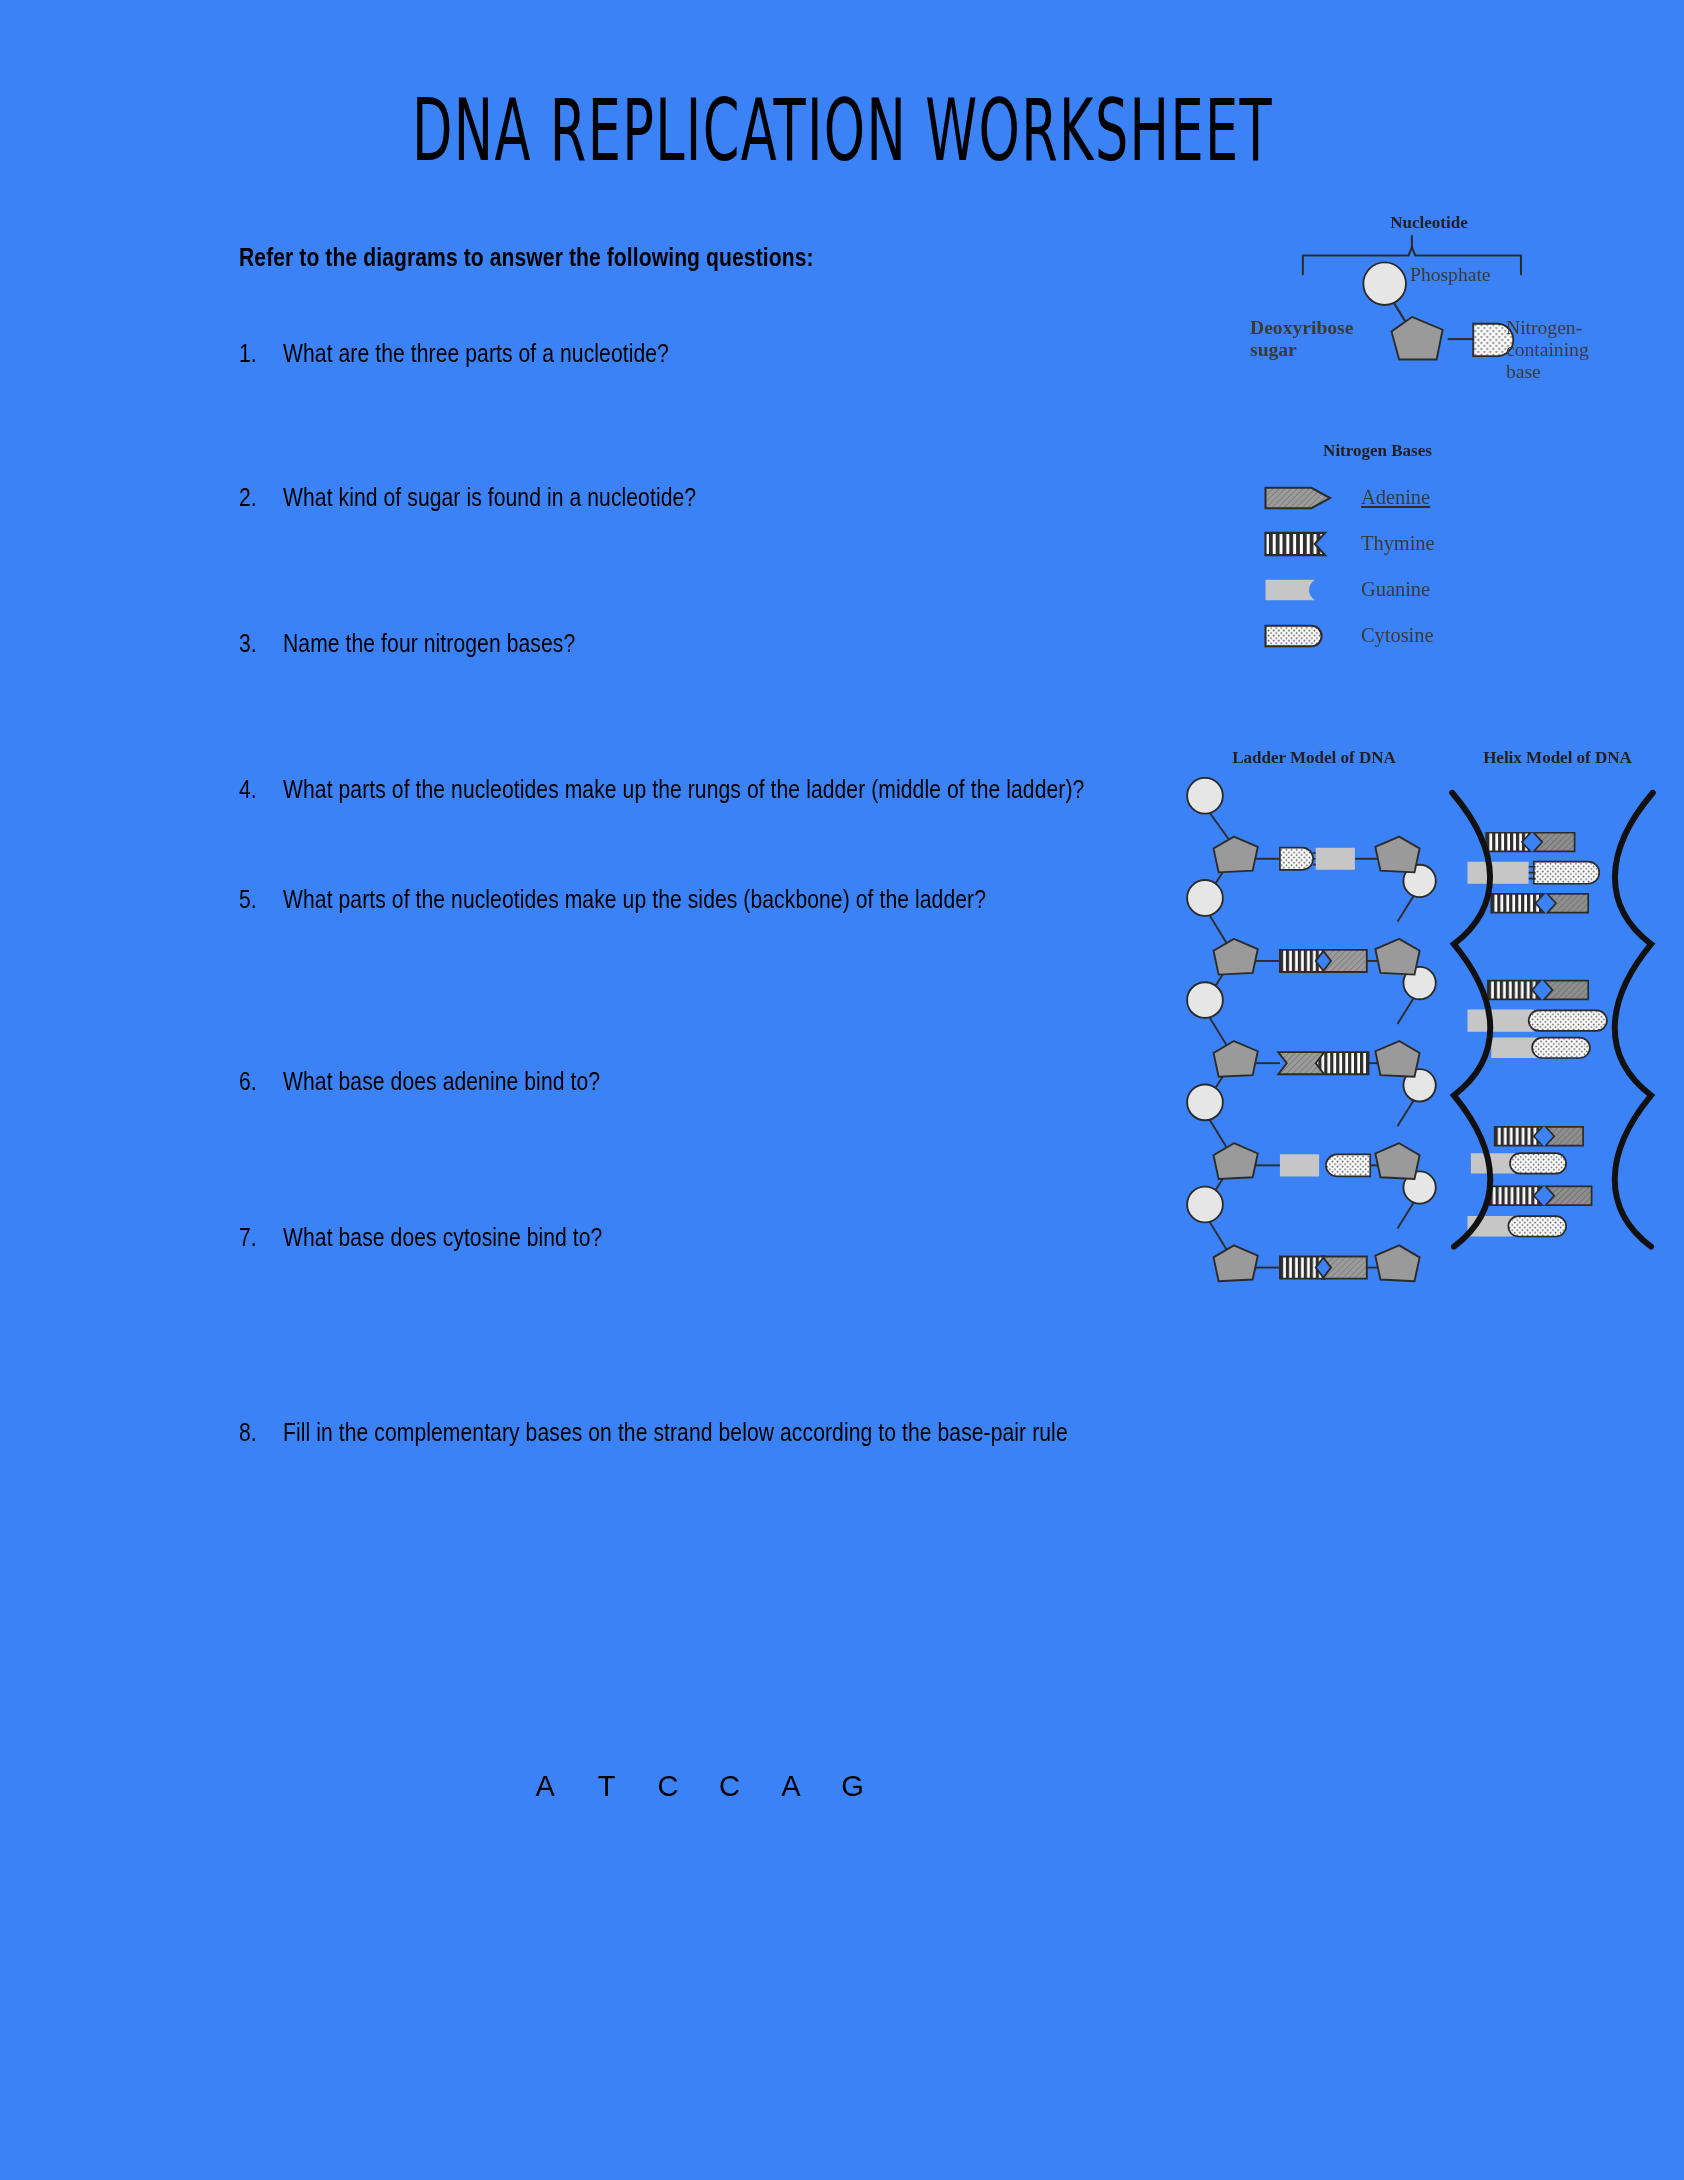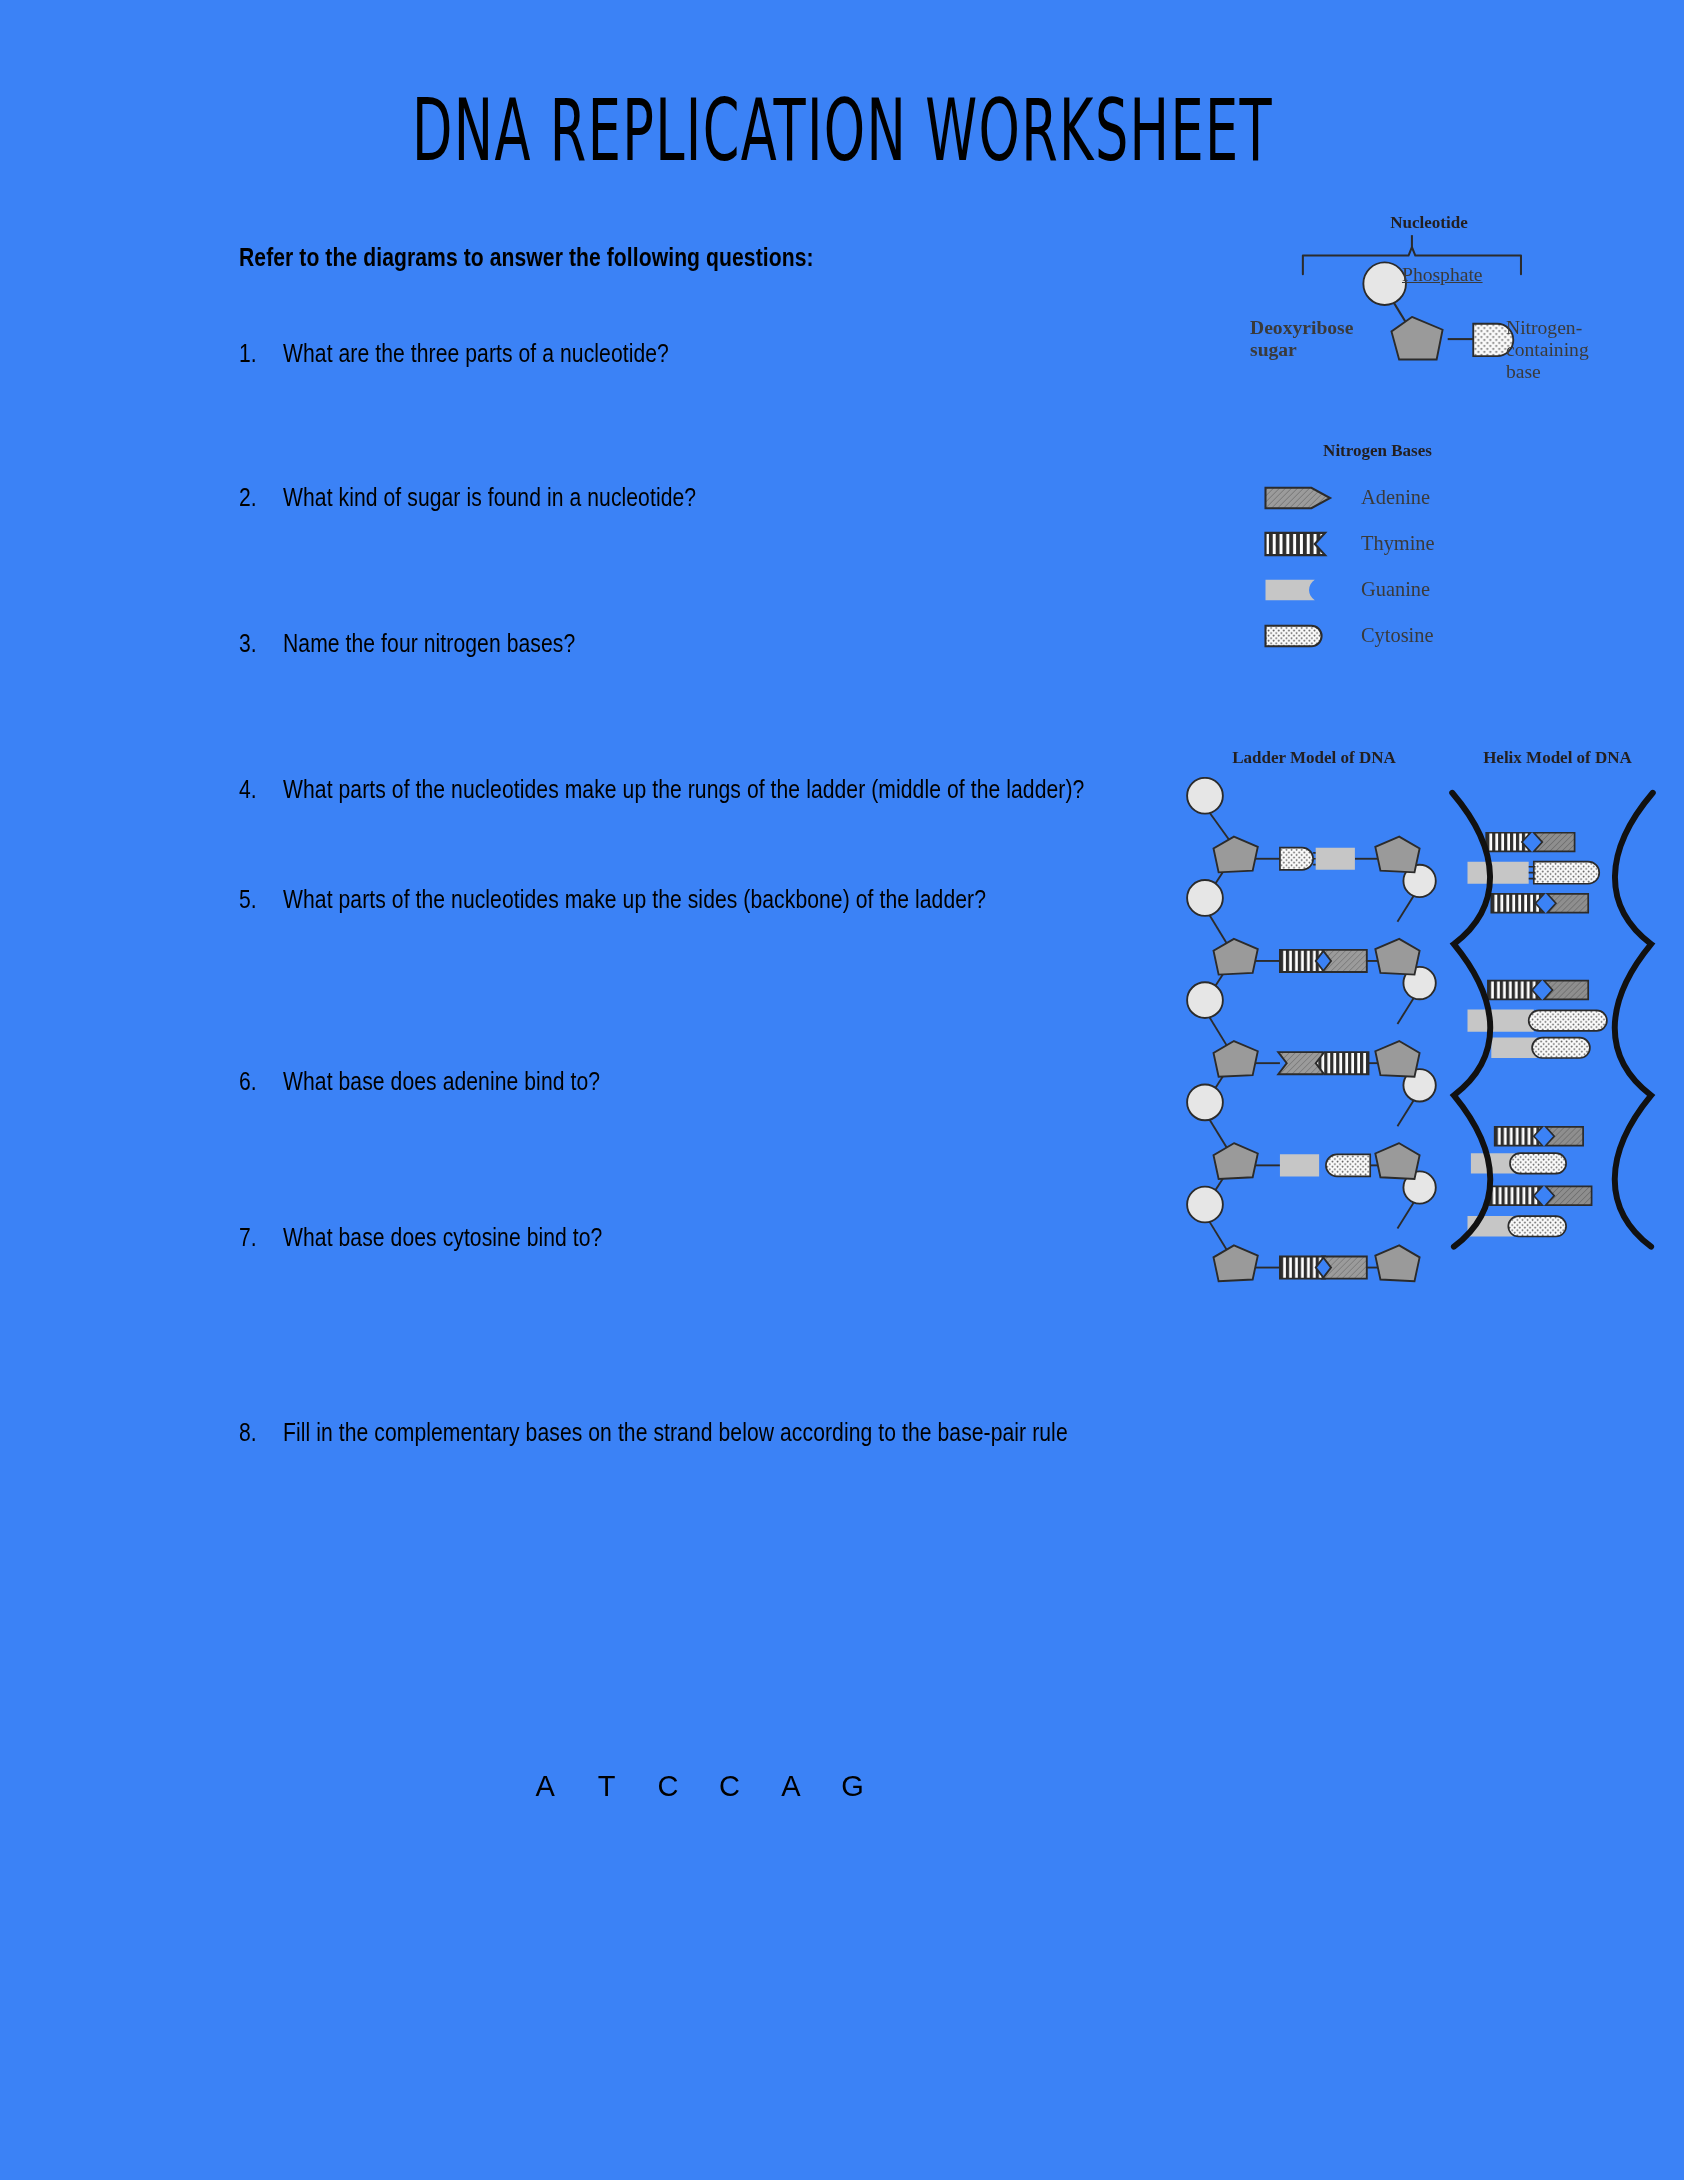--- a/index.html
+++ b/index.html
@@ -120,21 +120,21 @@
   .fig-label {
     font-family: "Liberation Serif", serif;
     font-size: 19.6px;
     color: #3a3a3a;
     line-height: 22px;
   }
 
   
   #fig-nucleotide { left: 1250px; top: 213px; width: 392px; height: 213px; }
   #fig-nucleotide .fig-title { position: absolute; left: 77px; top: 0; width: 204px; }
-  #nuc-label-phosphate { position: absolute; left: 152px; top: 51px; text-decoration: underline; }
+  #nuc-label-phosphate { position: absolute; left: 160px; top: 51px; }
   #nuc-label-sugar { position: absolute; left: 0px; top: 104px; width: 111px; font-weight: bold; }
   #nuc-label-base { position: absolute; left: 256px; top: 104px; width: 111px; }
 
   
   #fig-bases { left: 1250px; top: 441px; width: 358px; height: 230px; }
   #fig-bases .fig-title { position: absolute; left: 17px; top: 0; width: 221px; }
   .base-row {
     position: absolute;
     left: 12px;
     width: 341px;
@@ -241,21 +241,21 @@
     </svg>
 
     <div class="fig-label" id="nuc-label-phosphate">Phosphate</div>
     <div class="fig-label" id="nuc-label-sugar">Deoxyribose sugar</div>
     <div class="fig-label" id="nuc-label-base">Nitrogen-containing base</div>
   </div>
 
   <div class="fig" id="fig-bases">
     <div class="fig-title">Nitrogen Bases</div>
 
-    <div class="base-row" style="top:37px;">
+    <div class="base-row" style="top:37px;text-decoration:underline;">
       <svg class="base-swatch" viewBox="0 0 88 40">
         <defs>
           <pattern id="hatchA" width="5" height="5" patternUnits="userSpaceOnUse" patternTransform="rotate(45)">
             <rect width="5" height="5" fill="#9b9b9b"></rect>
             <line x1="0" y1="0" x2="0" y2="5" stroke="#7a7a7a" stroke-width="2"></line>
           </pattern>
         </defs>
         <path d="M 4 8 L 58 8 L 80 20 L 58 32 L 4 32 Z" fill="url(#hatchA)" stroke="#2b2b2b" stroke-width="2.4"></path>
       </svg>
       <span class="base-name">Adenine</span>

